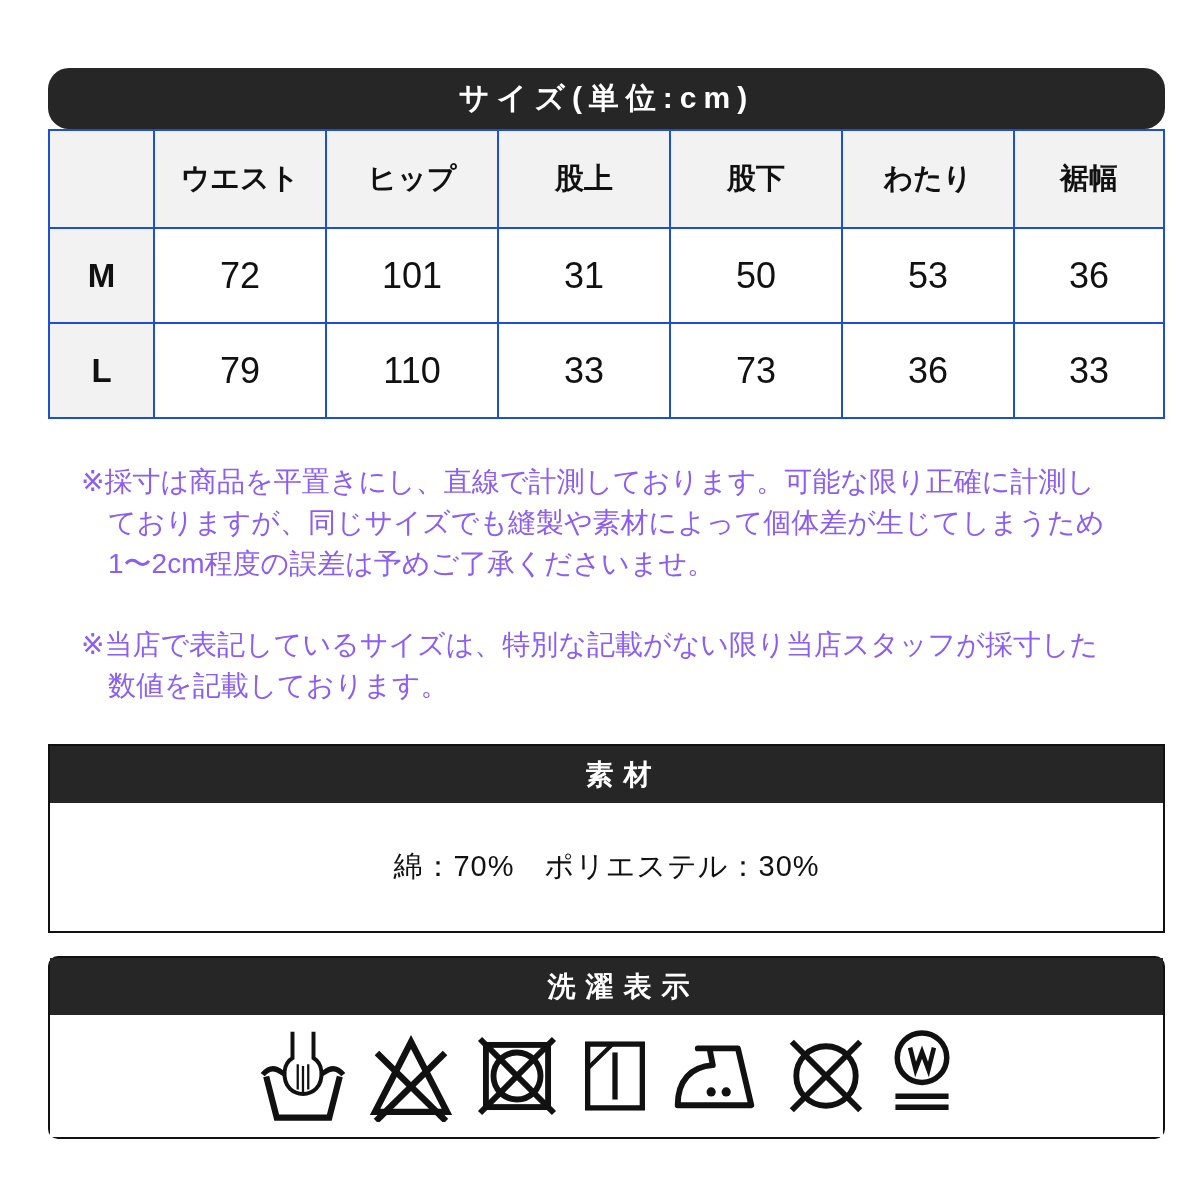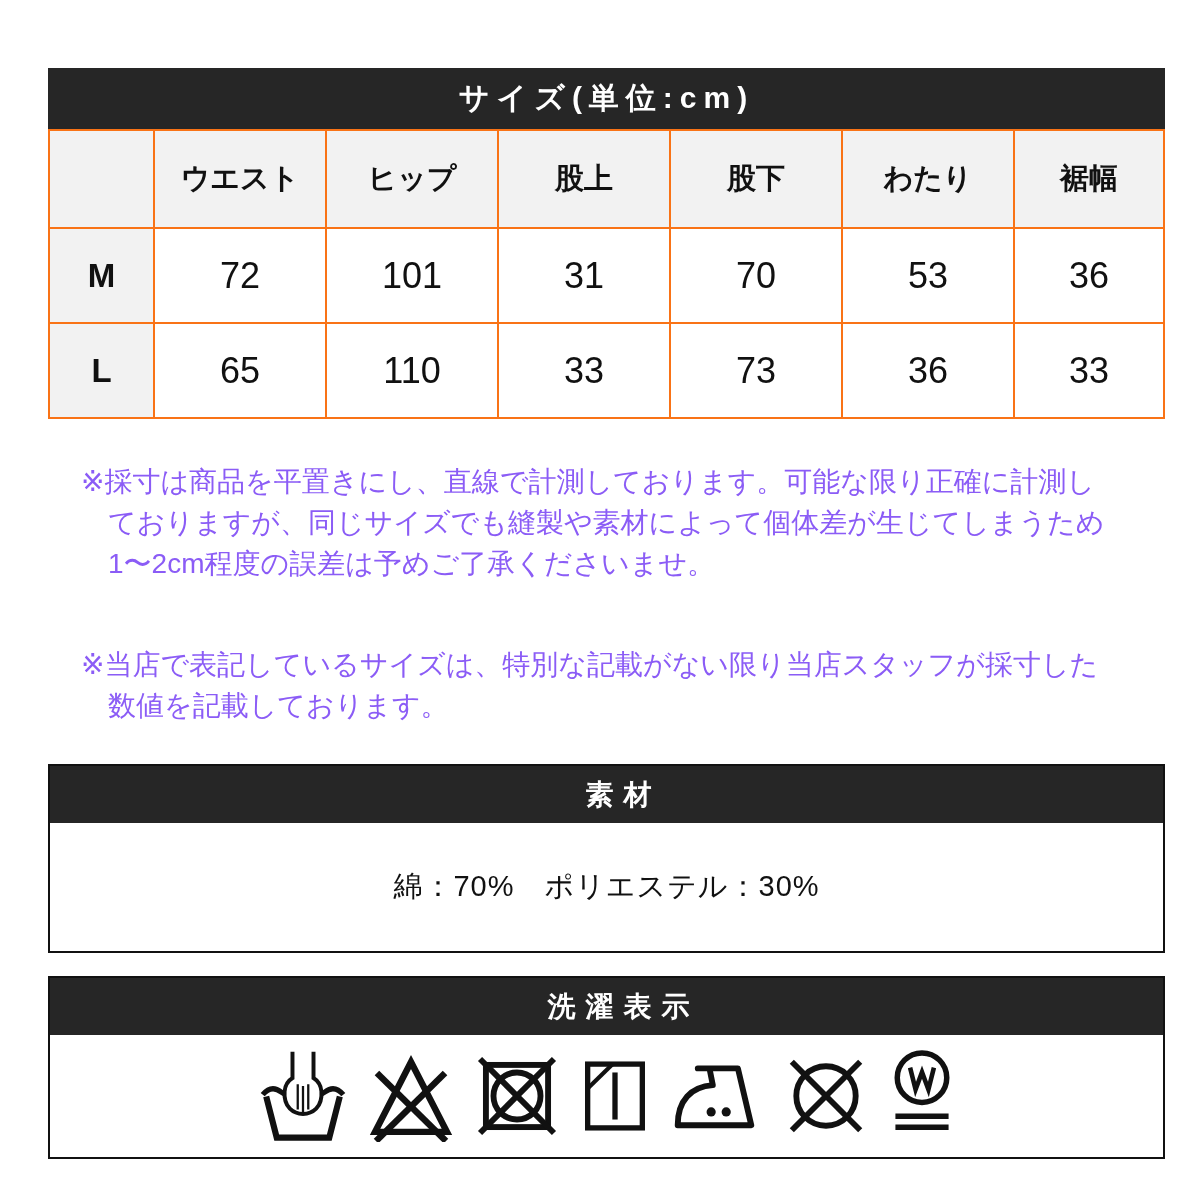--- a/index.html
+++ b/index.html
@@ -6,48 +6,48 @@
   html,body { width:1200px; background:#ffffff; font-family:"Liberation Sans","DejaVu Sans",sans-serif; color:#111; }
   body { height:1200px; overflow:hidden; }
   .page { width:1117px; margin:68px 0 0 48px; }
 
   
   .bar {
     background:#262626; color:#ffffff;
     display:flex; align-items:center; justify-content:center;
     font-weight:bold;
   }
-  .size-bar { height:61px; font-size:30px; letter-spacing:7px; }
+  .size-bar { height:61px; font-size:30px; letter-spacing:7px;border-radius:21px; }
 
   
   table.size-table { width:100%; border-collapse:collapse; table-layout:fixed; }
   .col-label { width:105px; }
   .col-mid   { width:172px; }
   .size-table th, .size-table td {
-    border:2px solid #f97316; text-align:center; vertical-align:middle;
+    border:2px solid #1d4ed8; text-align:center; vertical-align:middle;
   }
   .size-table thead th {
     height:98px; background:#f2f2f2; font-size:29px; font-weight:bold;
   }
   .size-table tbody tr { height:95px; }
   .size-table tbody th { background:#f2f2f2; font-size:33px; font-weight:bold; }
   .size-table tbody td { background:#ffffff; font-size:36px; font-weight:400;text-align:center; }
 
   
   .notes { margin-top:42px; }
   .note {
     font-size:28px; line-height:41px; white-space:pre-line;
     padding-left:60px; text-indent:-27px; color:#8b5cf6;
   }
-  .note + .note { margin-top:60px; }
+  .note + .note { margin-top:40px; }
 
   
   .boxed { border:2px solid #111; }
   .material-box { margin-top:38px; }
-  .laundry-box  { margin-top:23px; }
+  .laundry-box  { margin-top:23px;border-radius:10px; }
   .box-bar { height:57px; font-size:28px; letter-spacing:10px;padding-left:34px; }
   .box-content {
     background:#fff; display:flex; align-items:center; justify-content:center;
   }
   .material-content { height:128px; font-size:29px; letter-spacing:1px; }
   .laundry-content  { height:122px; gap:18px; }
 
   .care-icon { display:flex; align-items:center; justify-content:center; }
   .care-icon svg { display:block; }
 </style>
@@ -80,27 +80,27 @@
           <th>わたり</th>
           <th>裾幅</th>
         </tr>
       </thead>
       <tbody>
         <tr>
           <th>M</th>
           <td>72</td>
           <td>101</td>
           <td>31</td>
-          <td>70</td>
+          <td>50</td>
           <td>53</td>
           <td>36</td>
         </tr>
         <tr>
           <th>L</th>
-          <td>65</td>
+          <td>79</td>
           <td>110</td>
           <td>33</td>
           <td>73</td>
           <td>36</td>
           <td>33</td>
         </tr>
       </tbody>
     </table>
   </section>
 

